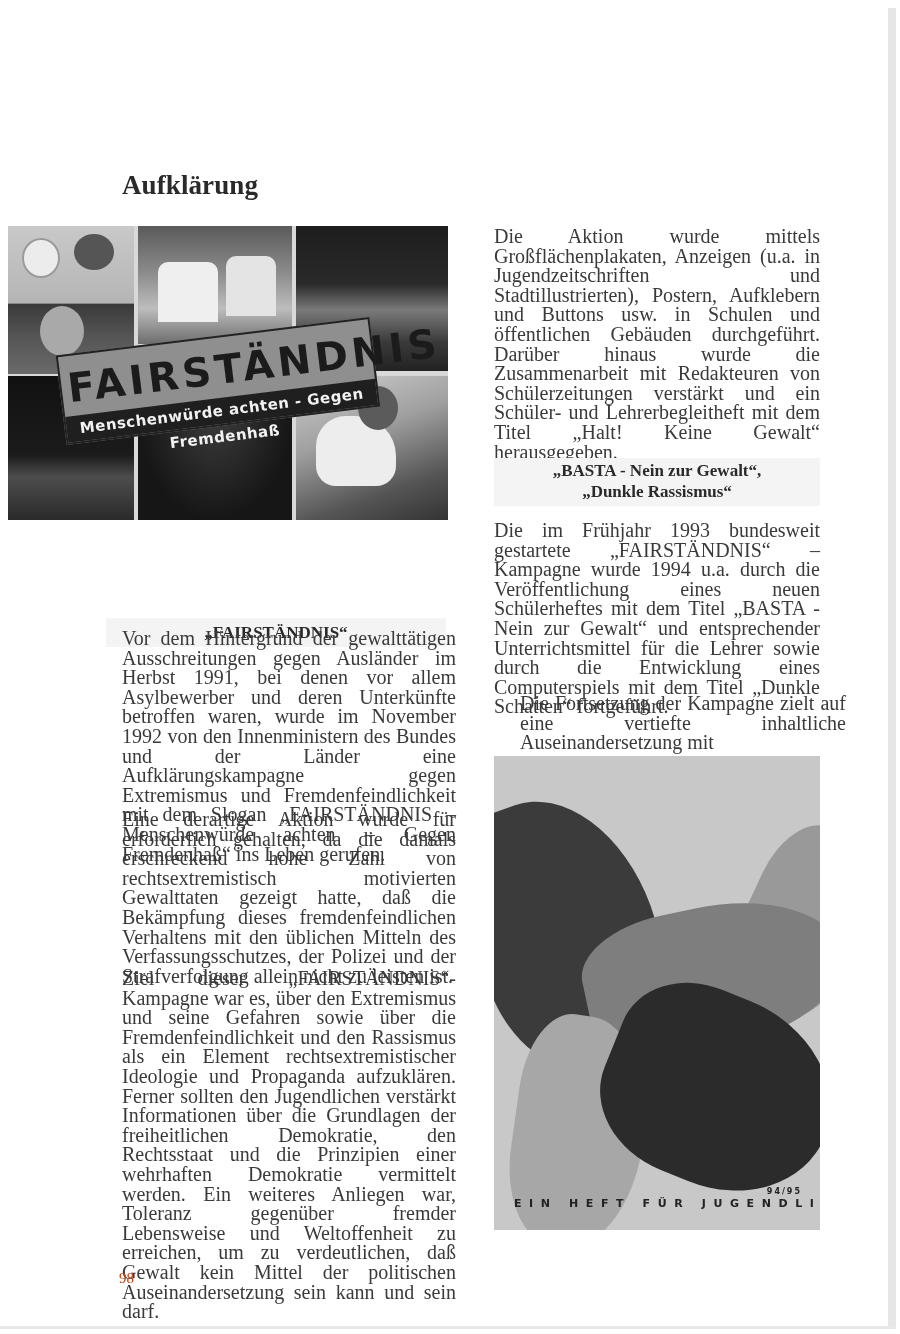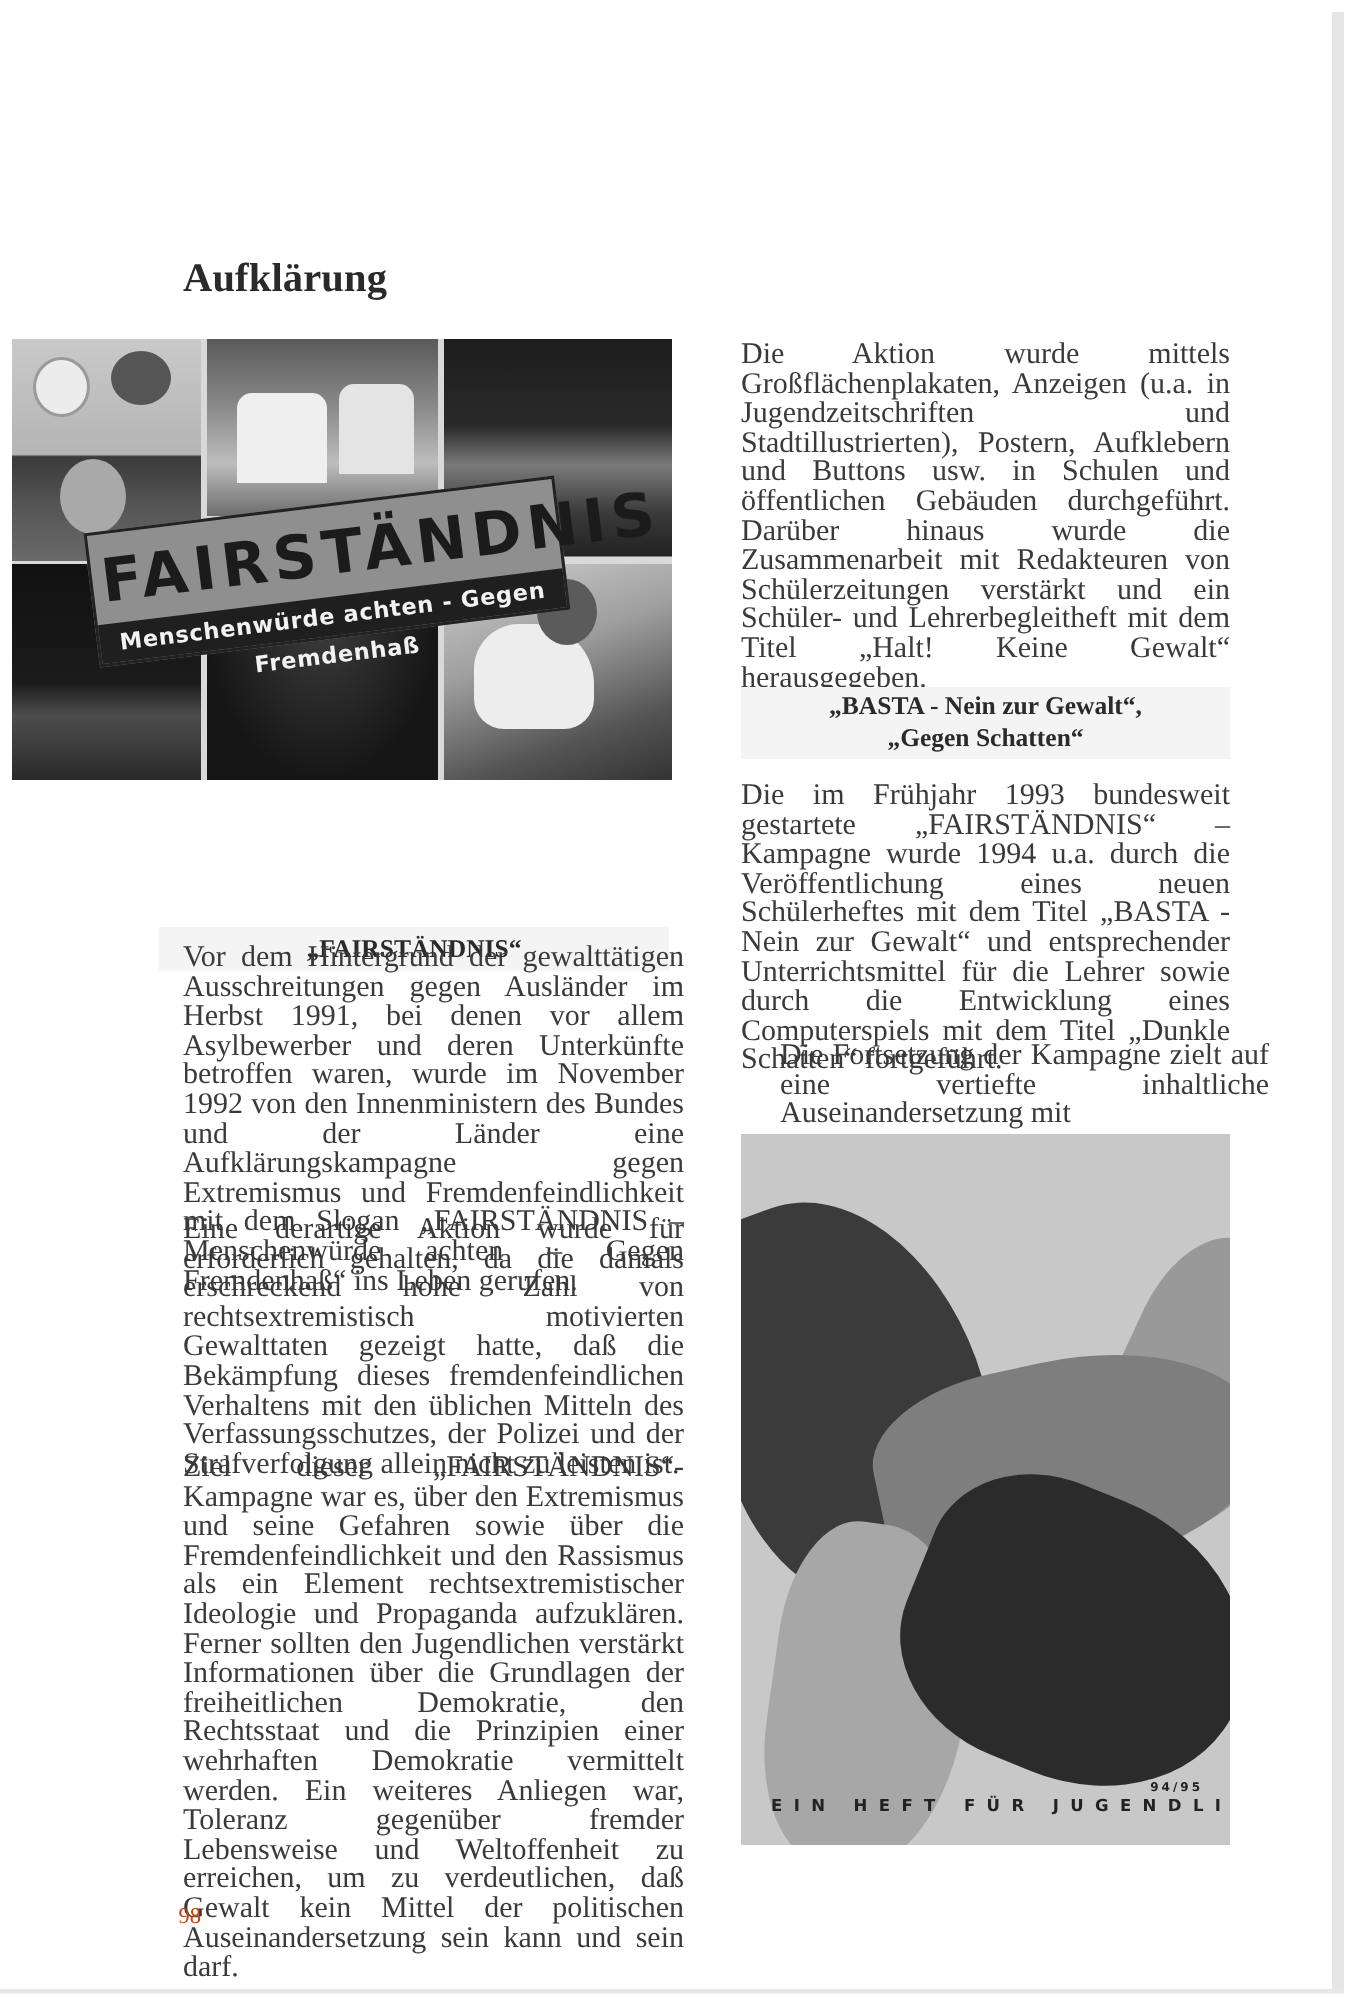--- a/index.html
+++ b/index.html
@@ -110,21 +110,21 @@
   <div class="banner">
     <div class="banner-title">FAIRSTÄNDNIS</div>
     <div class="banner-sub">Menschenwürde achten - Gegen Fremdenhaß</div>
   </div>
 </div>
 
 <p class="para" style="left:494px; top:227px; width:326px;">Die Aktion wurde mittels Großflächenplakaten, Anzeigen (u.a. in Jugendzeitschriften und Stadtillustrierten), Postern, Aufklebern und Buttons usw. in Schulen und öffentlichen Gebäuden durchgeführt. Darüber hinaus wurde die Zusammenarbeit mit Redakteuren von Schülerzeitungen verstärkt und ein Schüler- und Lehrerbegleitheft mit dem Titel „Halt! Keine Gewalt“ herausgegeben.</p>
 
 <h2 class="section-head" style="left:494px; top:458px; width:326px; padding:2px 0 4px;">
   <span>„BASTA - Nein zur Gewalt“,</span><br>
-  <span>„Gegen Schatten“</span>
+  <span>„Dunkle Rassismus“</span>
 </h2>
 
 <p class="para" style="left:494px; top:521px; width:326px;">Die im Frühjahr 1993 bundesweit gestartete „FAIRSTÄNDNIS“ – Kampagne wurde 1994 u.a. durch die Veröffentlichung eines neuen Schülerheftes mit dem Titel „BASTA - Nein zur Gewalt“ und entsprechender Unterrichtsmittel für die Lehrer sowie durch die Entwicklung eines Computerspiels mit dem Titel „Dunkle Schatten“ fortgeführt.</p>
 
 <p class="para" style="left:520px; top:694px; width:326px;">Die Fortsetzung der Kampagne zielt auf eine vertiefte inhaltliche Auseinandersetzung mit</p>
 
 <h2 class="section-head" style="left:106px; top:580px; width:340px; padding:4px 0;margin-top:38px;">„FAIRSTÄNDNIS“</h2>
 
 <p class="para" style="left:122px; top:629px; width:334px;">Vor dem Hintergrund der gewalttätigen Ausschreitungen gegen Ausländer im Herbst 1991, bei denen vor allem Asylbewerber und deren Unterkünfte betroffen waren, wurde im November 1992 von den Innenministern des Bundes und der Länder eine Aufklärungskampagne gegen Extremismus und Fremdenfeindlichkeit mit dem Slogan „FAIRSTÄNDNIS – Menschenwürde achten – Gegen Fremdenhaß“ ins Leben gerufen.</p>
 

